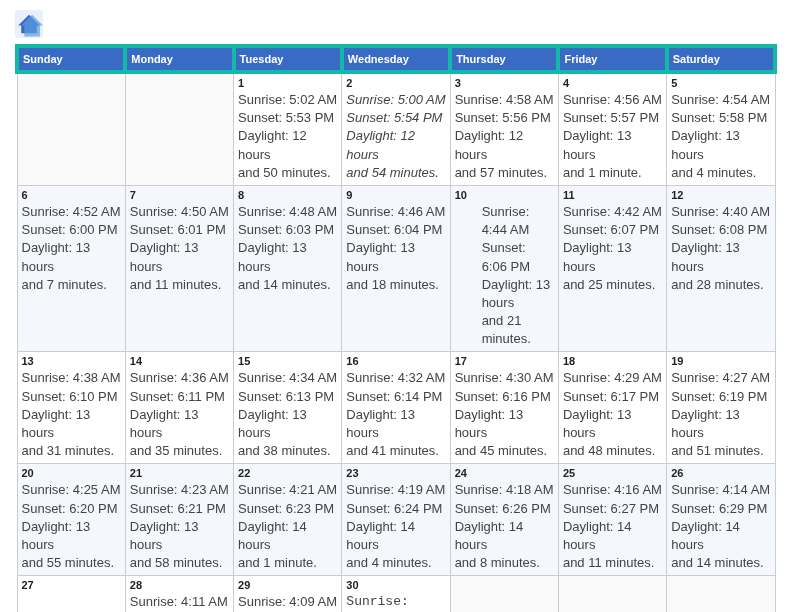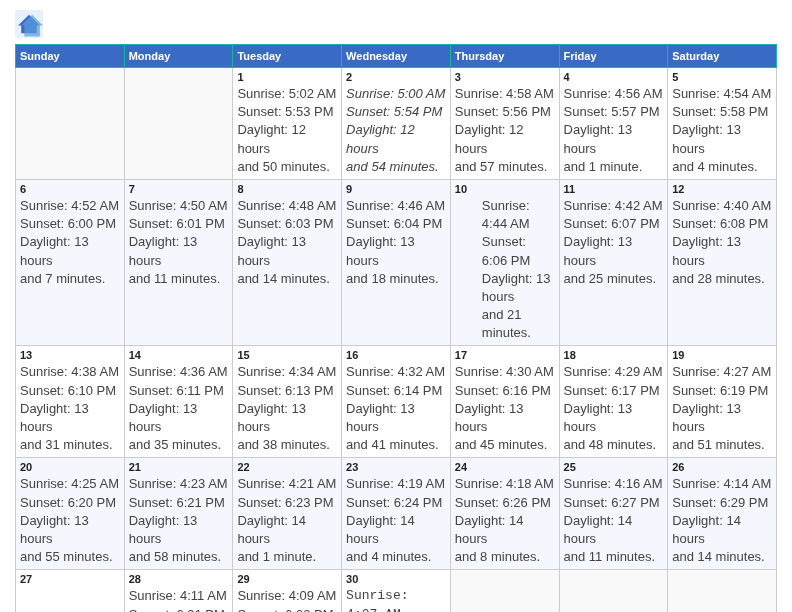--- a/index.html
+++ b/index.html
@@ -58,21 +58,21 @@
       width: 100%;
       table-layout: fixed;
     }
     .calendar th {
       background-color: #3a6bc4;
       color: #fff;
       font-size: 11px;
       font-weight: bold;
       padding: 5px 4px;
       text-align: left;
-      border: 1px solid #14b8a6;
+      border: 4px solid #14b8a6;
     }
     .calendar td {
       vertical-align: top;
       border: 1px solid #ccc;
       padding: 3px 4px;
       font-size: 9.5px;
       color: #333;
       height: 82px;
       background: #fff;
     }

